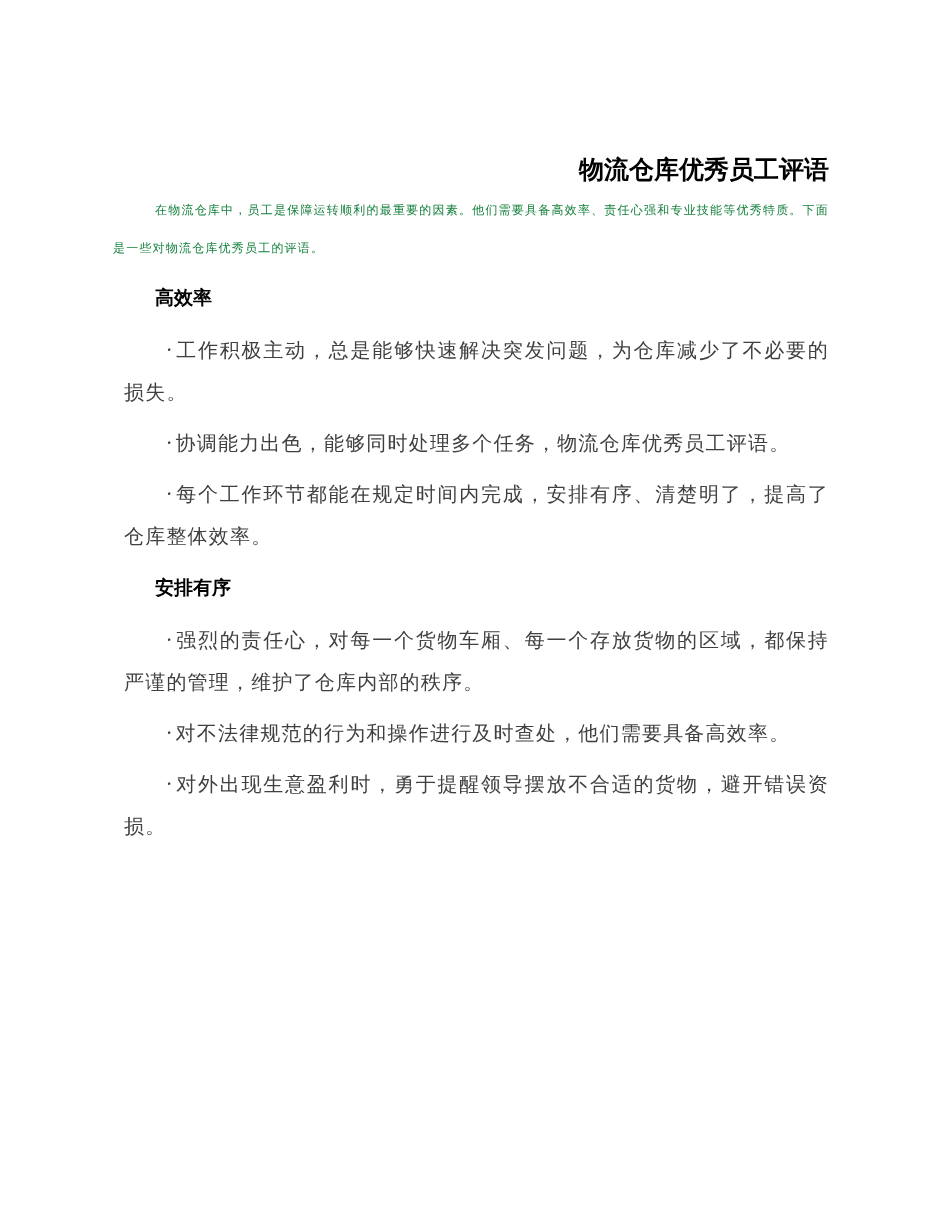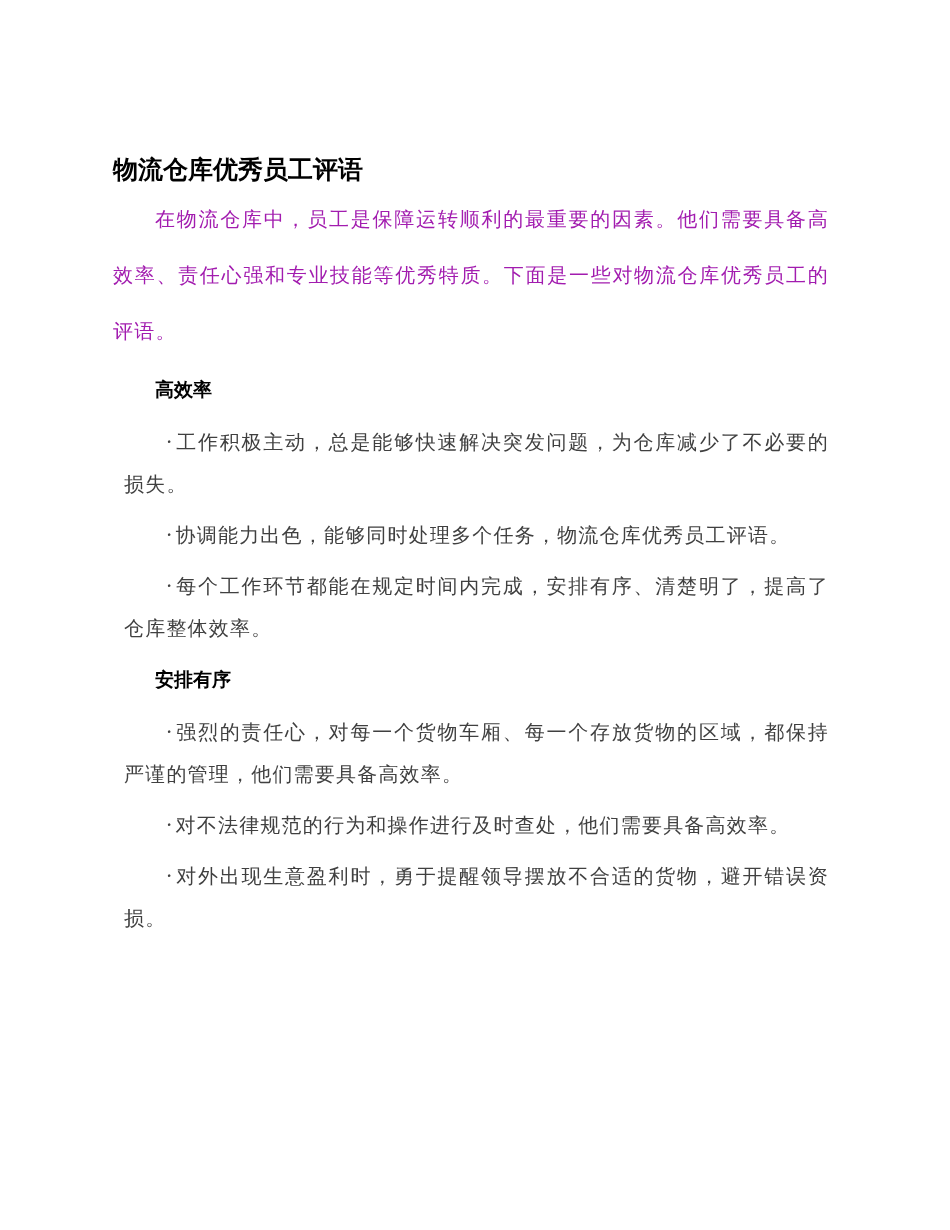--- a/index.html
+++ b/index.html
@@ -15,37 +15,37 @@
       font-family: "DejaVu Serif", "Liberation Serif", serif;
       color: #1a1a1a;
     }
     .page {
       position: absolute;
       left: 113px;
       top: 150px;
       width: 716px;
     }
     .title {
-      text-align: left;
+      text-align: right;
       font-family: "DejaVu Sans", "Liberation Sans", sans-serif;
       font-weight: bold;
       font-size: 25px;
       line-height: 40px;
       margin: 0 0 1px 0;
       color: #000;
       letter-spacing: 0px;
     }
     .para {
-      font-size: 20px;
-      line-height: 56px;
+      font-size: 12px;
+      line-height: 38px;
       margin: 0;
       text-indent: 42px;
       text-align: justify;
       letter-spacing: 1.2px;
-      color: #a21caf;
+      color: #15803d;
     }
     .heading {
       font-family: Liberation Serif, serif;
       font-weight: bold;
       font-size: 19px;
       line-height: 42px;
       margin: 10px 0 10px 0;
       padding-left: 42px;
       color: #000;
     }
@@ -74,18 +74,18 @@
 
   <section>
     <h2 class="heading">高效率</h2>
     <p class="bullet"><span class="dot">·</span><span>工作积极主动，总是能够快速解决突发问题，为仓库减少了不必要的损失。</span></p>
     <p class="bullet"><span class="dot">·</span><span>协调能力出色，能够同时处理多个任务，物流仓库优秀员工评语。</span></p>
     <p class="bullet"><span class="dot">·</span><span>每个工作环节都能在规定时间内完成，安排有序、清楚明了，提高了仓库整体效率。</span></p>
   </section>
 
   <section>
     <h2 class="heading">安排有序</h2>
-    <p class="bullet"><span class="dot">·</span><span>强烈的责任心，对每一个货物车厢、每一个存放货物的区域，都保持严谨的管理，他们需要具备高效率。</span></p>
+    <p class="bullet"><span class="dot">·</span><span>强烈的责任心，对每一个货物车厢、每一个存放货物的区域，都保持严谨的管理，维护了仓库内部的秩序。</span></p>
     <p class="bullet"><span class="dot">·</span><span>对不法律规范的行为和操作进行及时查处，他们需要具备高效率。</span></p>
     <p class="bullet"><span class="dot">·</span><span>对外出现生意盈利时，勇于提醒领导摆放不合适的货物，避开错误资损。</span></p>
   </section>
 
 </div>
 
 </body></html>

